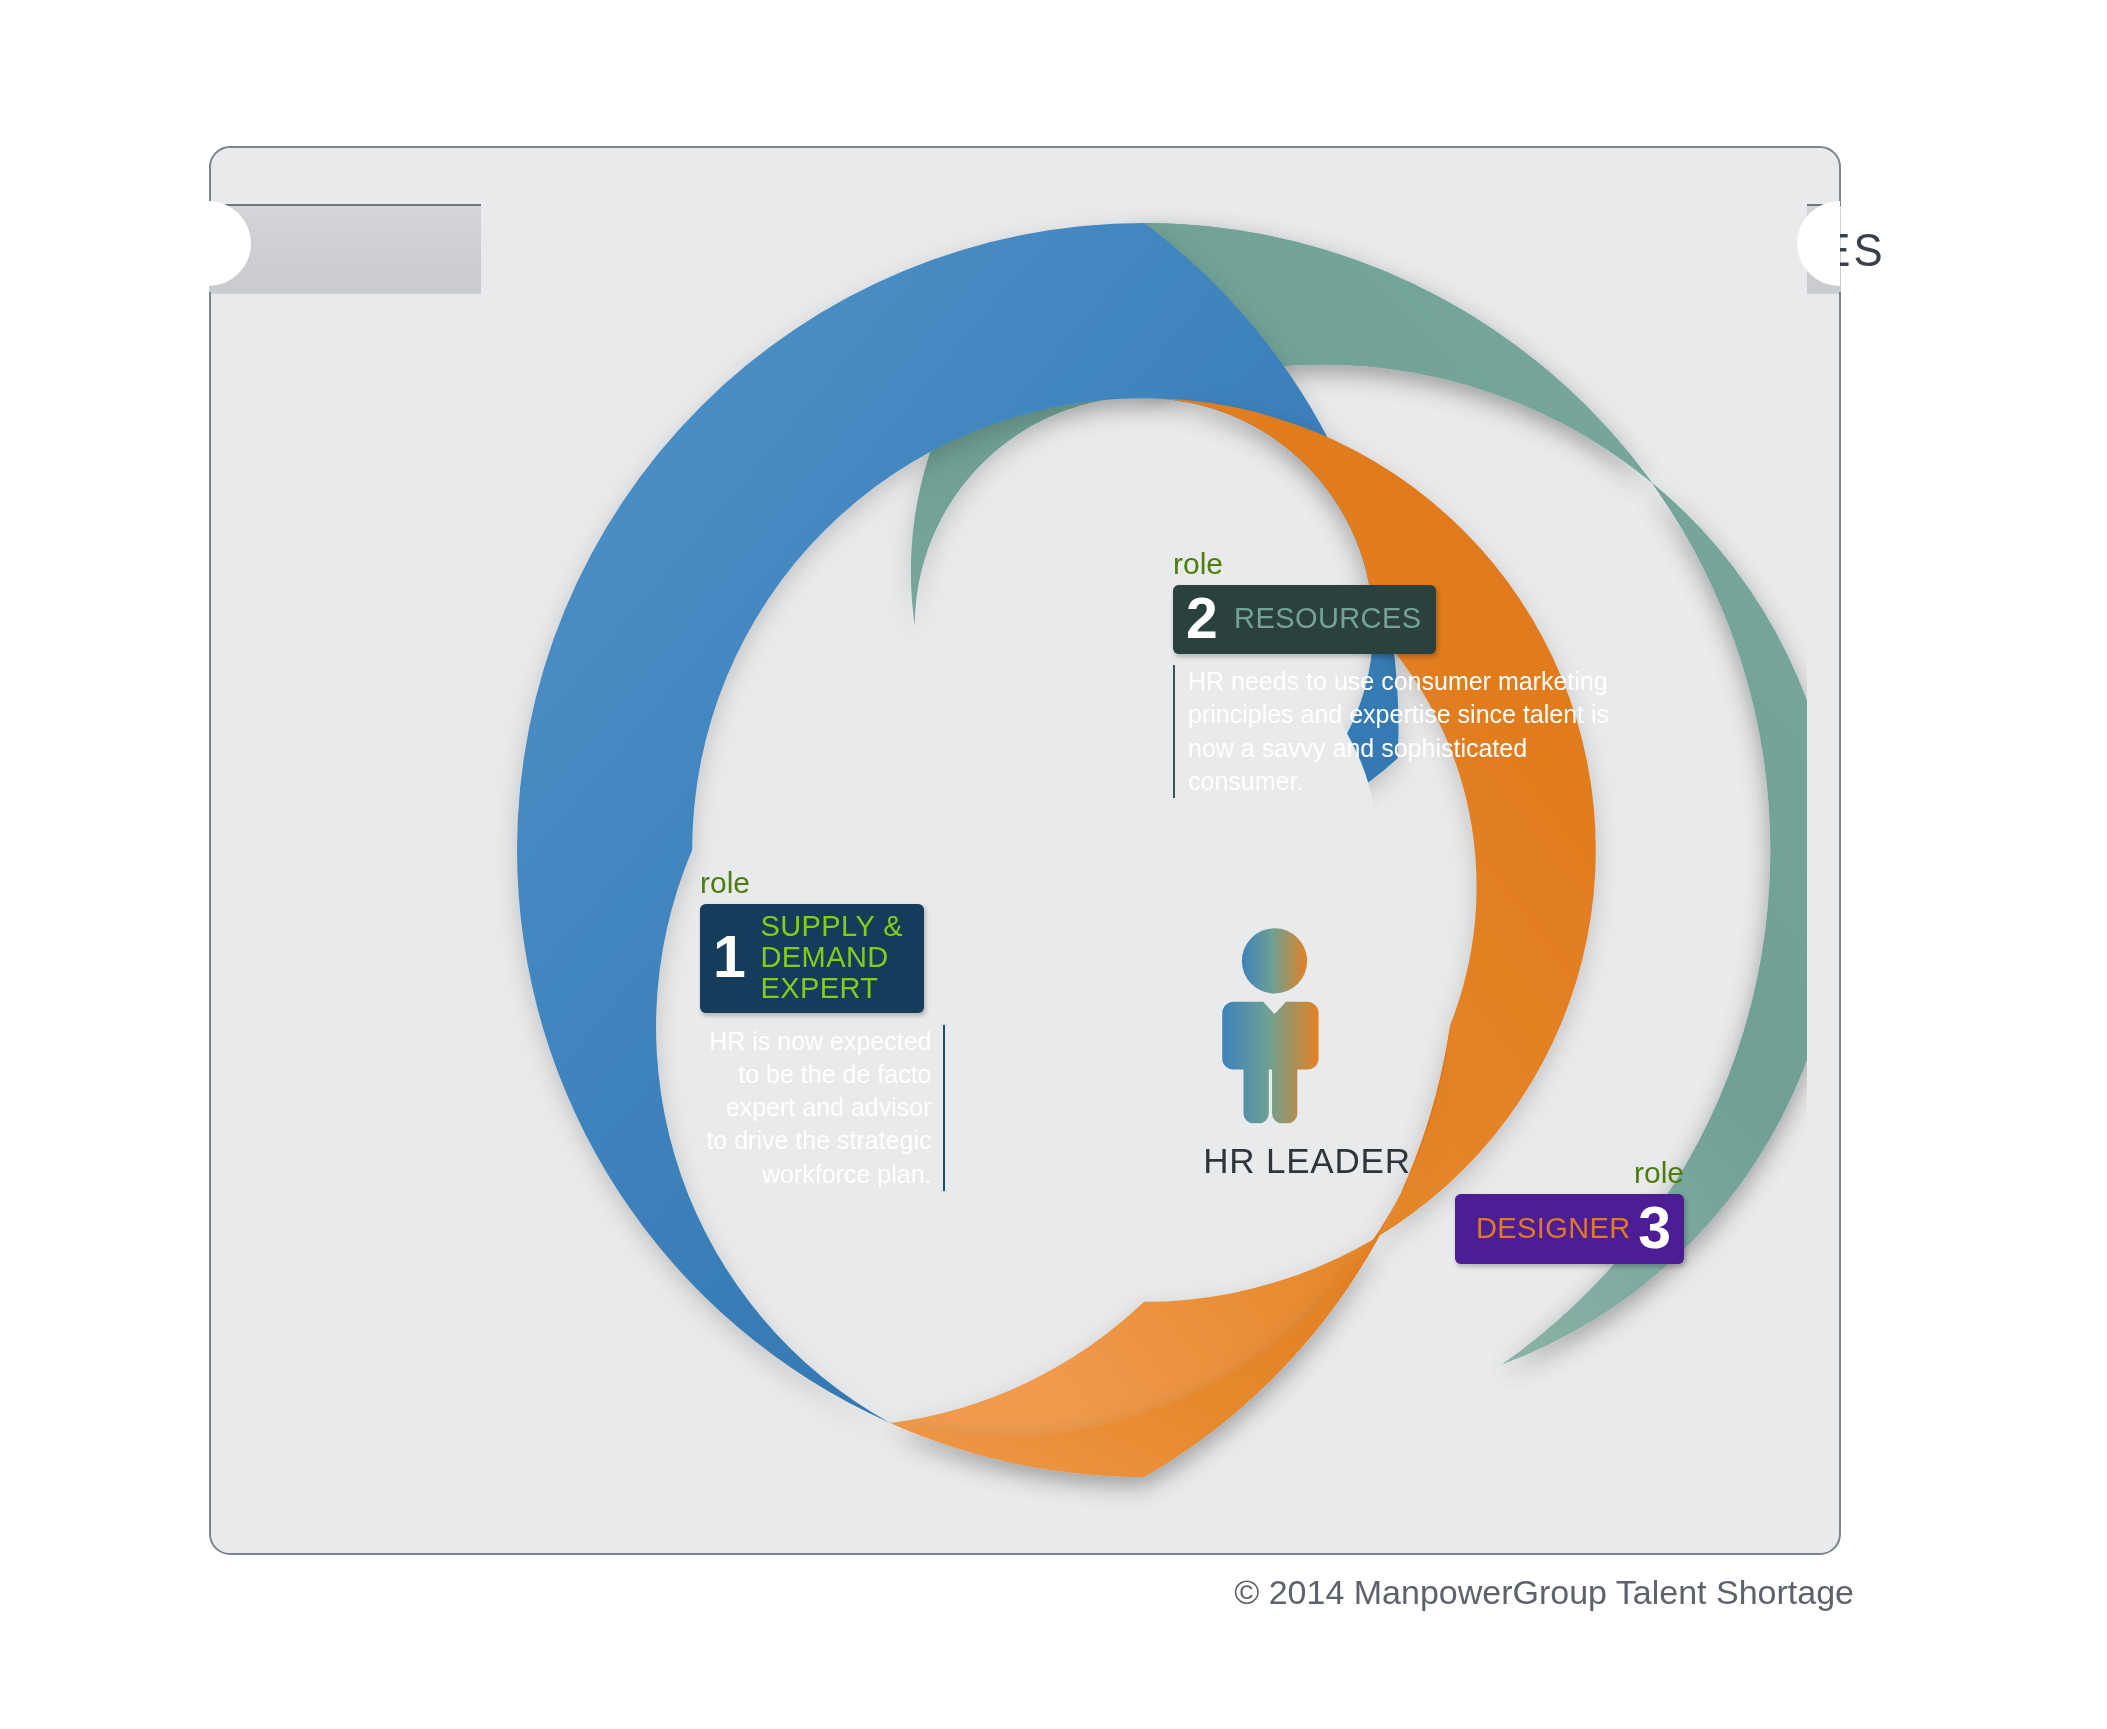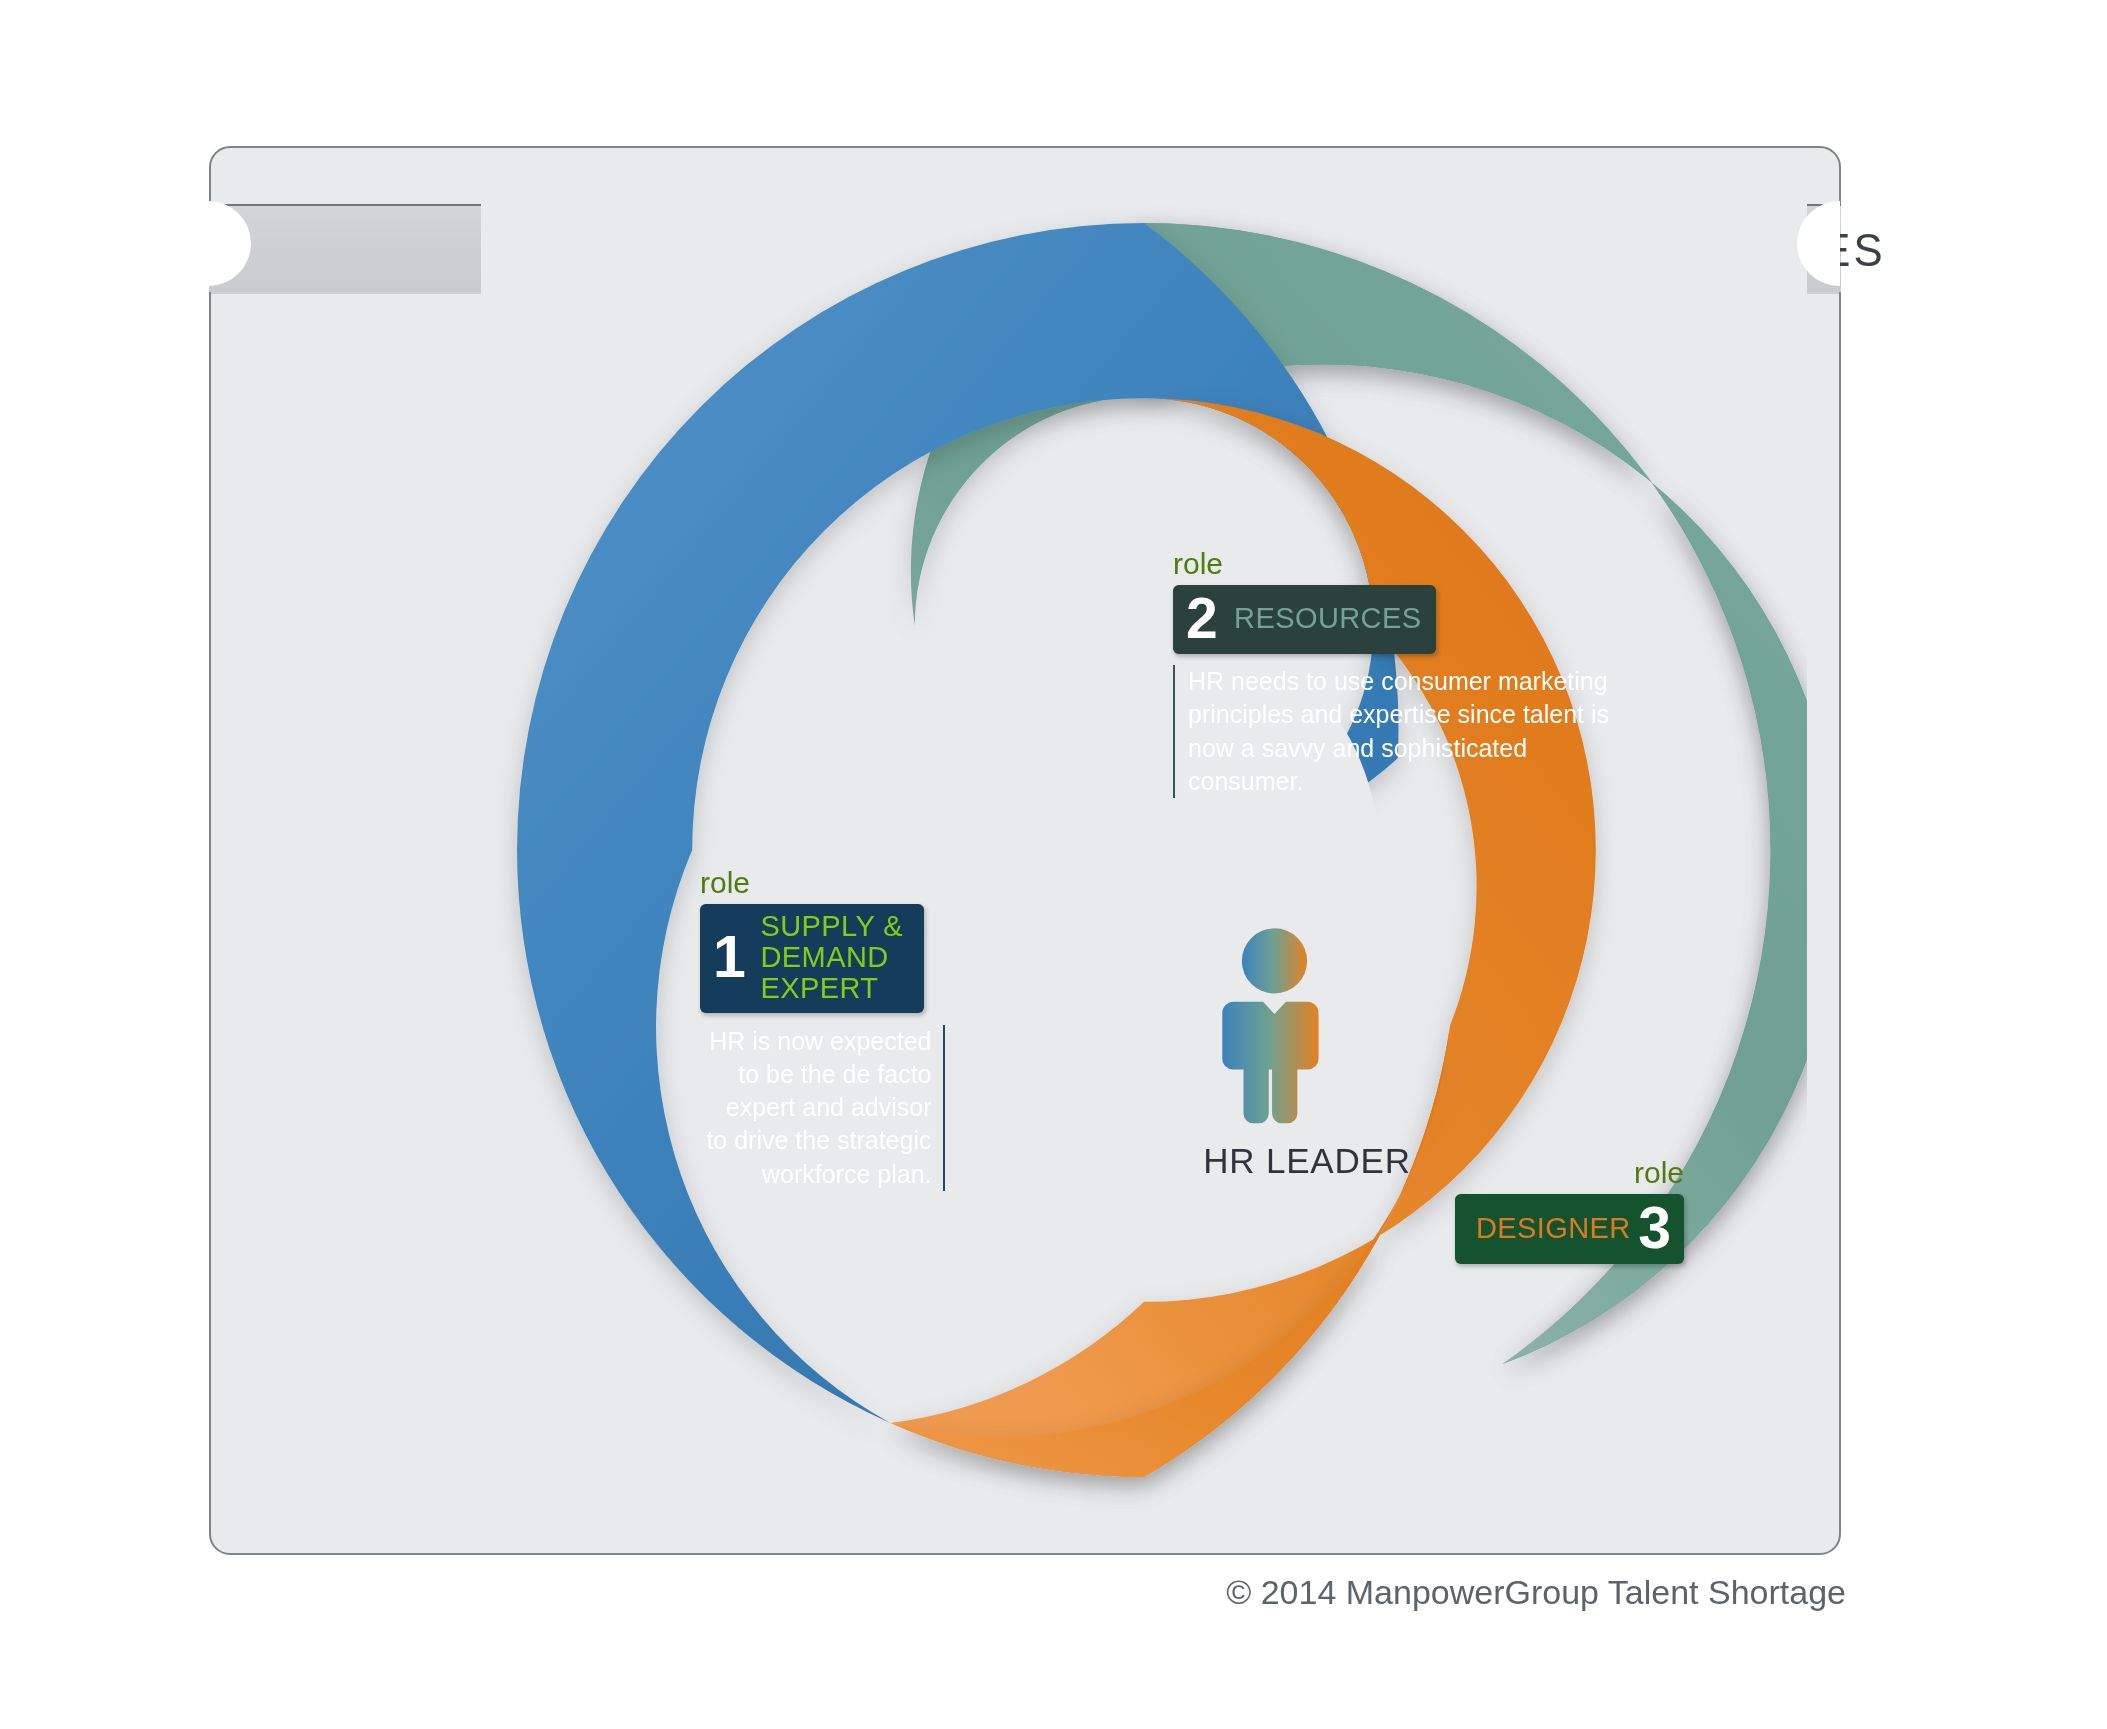--- a/index.html
+++ b/index.html
@@ -171,21 +171,21 @@
 
   
   #callout-3 { left: 1211px; top: 974px; width: 262px; text-align: right; }
   #callout-3 .body-wrap {
     border-right: 2.5px solid #7d4a1d;
     padding-right: 11.5px;
     text-align: right;
   }
   #callout-3 .role-word { margin-top: 36px; margin-bottom: 5.7px; }
   #callout-3 .tag {
-    background: #14532d;
+    background: #4c1d95;
     padding: 7.4px 13px 9px 21px;
     justify-content: space-between;
     width: 229px;
   }
   #callout-3 .tag .name { color: #e07a20; }
   #callout-3 .tag .num { font-size: 59px; }
 
   
   #center-label {
     position: absolute;
@@ -204,21 +204,21 @@
     left: 986px;
     top: 779px;
     width: 155px;
     height: 205px;
     z-index: 5;
   }
 
   
   #copyright {
     position: absolute;
-    left: 0;
+    left: 8px;
     top: 1573px;
     width: 1846px;
     text-align: right;
     font-size: 34px;
     color: #5d626b;
   }
 </style>
 </head>
 <body>
 

